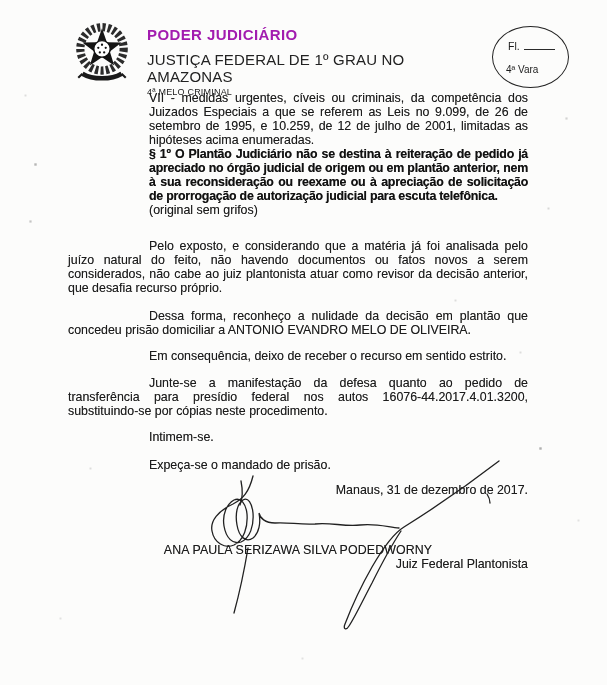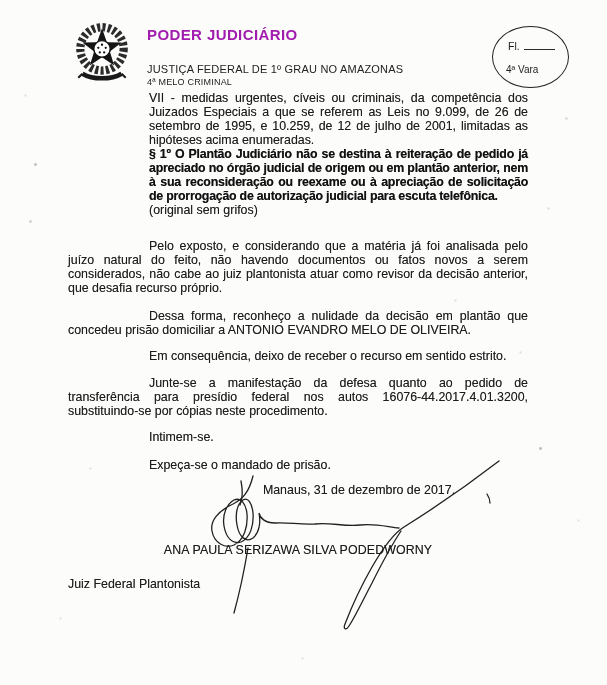--- a/index.html
+++ b/index.html
@@ -6,43 +6,43 @@
   html,body { background:#ffffff; }
   body { font-family:"Liberation Sans","DejaVu Sans",sans-serif; color:#1d1d1d; }
   .page {
     position:relative; width:607px; height:685px; margin:0;
     background:#fcfcfb; overflow:hidden;
   }
   
   .emblem { position:absolute; left:70px; top:23px; width:64px; height:60px; }
   .header-text { position:absolute; left:147px; top:26px; width:300px; }
   .org1 { font-size:15px; font-weight:bold; letter-spacing:.4px; color:#a21caf; }
-  .org2 { font-size:11px; margin-top:20px; letter-spacing:.2px; color:#222; }
+  .org2 { font-size:15px; margin-top:8px; letter-spacing:.2px; color:#222; }
   .org3 { font-size:9px;  margin-top:2px; letter-spacing:.2px; color:#222; }
   .stamp {
     position:absolute; left:492px; top:26px; width:77px; height:62px;
     border:1.6px solid #232323; border-radius:50%;
   }
   .stamp-fl { position:absolute; left:15px; top:13px; font-size:10.5px; color:#1c1c1c; }
   .fl-line { display:inline-block; width:31px; border-bottom:1.3px solid #2a2a2a; margin-left:4px; vertical-align:baseline; }
   .stamp-vara { position:absolute; left:13px; top:37px; font-size:10px; color:#1c1c1c; }
   
   .blk {
     position:absolute; font-size:12.4px; line-height:14px; text-align:justify;
     color:#1c1c1c; text-shadow:0 0 .4px rgba(0,0,0,.45);
   }
   .quote   { left:149px; width:379px; top:91px; }
   .quote .bold { font-weight:bold; letter-spacing:-.25px; color:#111;
                  text-shadow:0 0 .5px rgba(0,0,0,.55); }
   .para    { left:68px; width:460px; text-indent:81px; }
   .p1 { top:239px; } .p2 { top:309px; } .p3 { top:349px; }
   .p4 { top:376px; } .p5 { top:430px; } .p6 { top:458px; }
-  .dateline { left:68px; width:460px; top:483px; text-indent:122px; text-align:center; }
+  .dateline { left:68px; width:460px; top:483px; text-indent:122px; text-align:right; }
   .sig-name  { left:68px; width:460px; top:543px; text-align:center; letter-spacing:.1px; }
-  .sig-title { left:68px; width:460px; top:557px; text-align:left;margin-top:20px; }
+  .sig-title { left:68px; width:460px; top:557px; text-align:right; }
   
   .signature-svg { position:absolute; left:0; top:0; width:607px; height:685px; }
   .specks {
     position:absolute; left:0; top:0; width:1px; height:1px; background:transparent;
     box-shadow:
       35px 164px 0 .7px rgba(0,0,0,.28),
       30px 221px 0 .6px rgba(0,0,0,.22),
       566px 118px 0 .6px rgba(0,0,0,.16),
       548px 208px 0 .5px rgba(0,0,0,.14),
       520px 352px 0 .5px rgba(0,0,0,.12),

